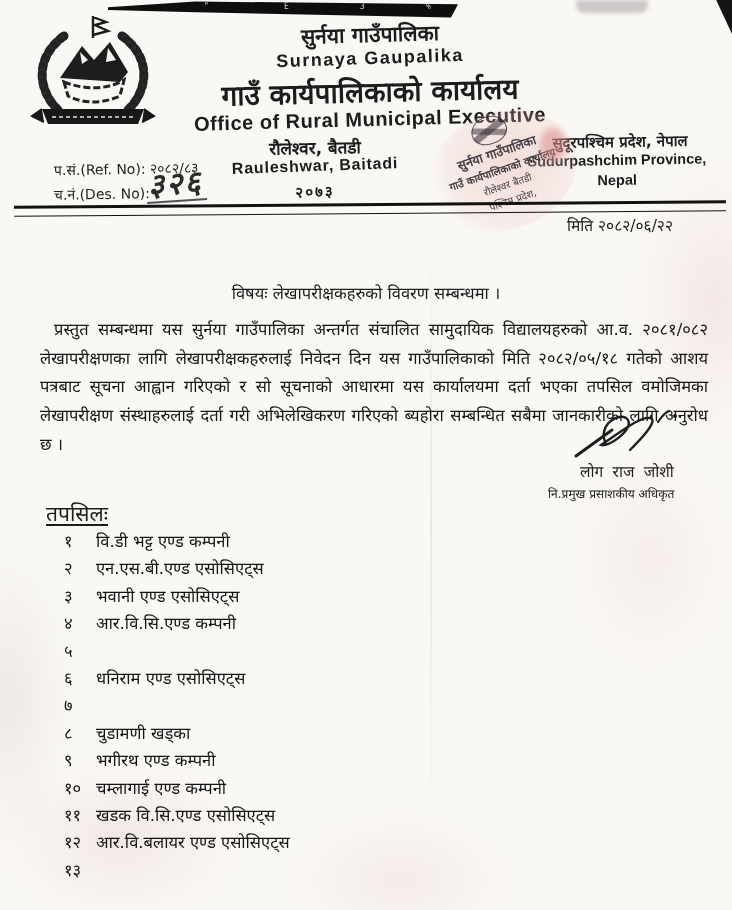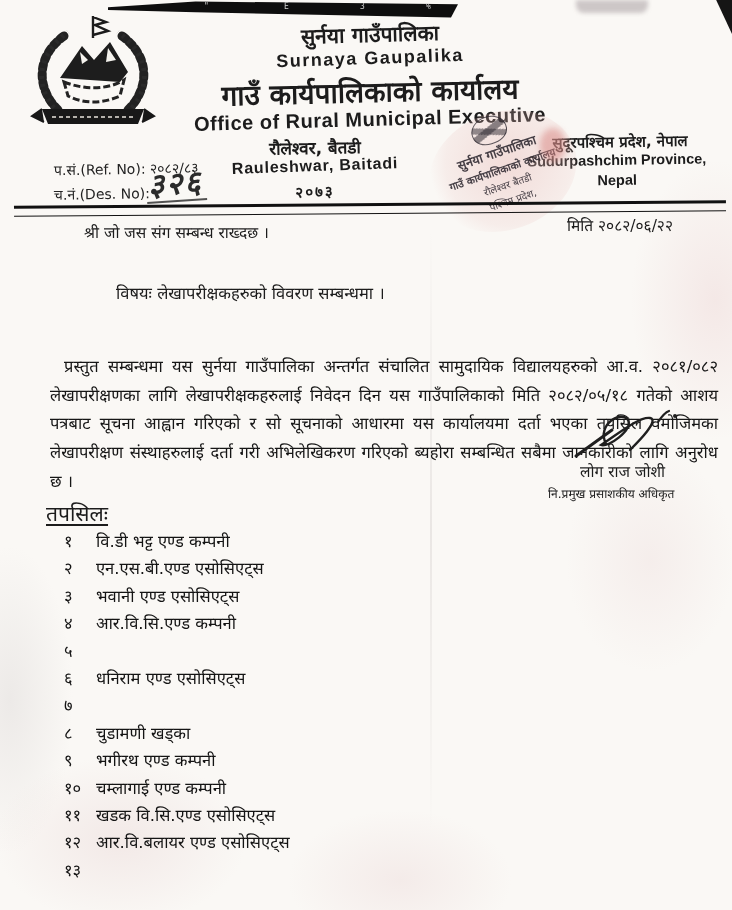--- a/index.html
+++ b/index.html
@@ -70,28 +70,28 @@
   .stamp .s3{font-size:10px;margin-top:2px;}
   .stamp .s4{font-size:10px;margin-top:2px;}
   .red-blob{left:540px;top:128px;width:26px;height:34px;background:rgba(216,130,125,.5);border-radius:50%;filter:blur(3px);}
   
   .rule{
     left:14px;top:203px;width:712px;height:7px;transform:rotate(-.45deg);
     border-top:3px solid #111;border-bottom:1.8px solid #111;
   }
   .date{left:530px;top:214px;width:180px;font-size:15.5px;text-align:center;}
   .addressee{left:84px;top:221px;font-size:15.5px;}
-  .subject{left:116px;top:281px;width:500px;font-size:16.5px;}
+  .subject{left:116px;top:281px;width:500px;text-align:center;font-size:16.5px;}
   .body-par{
-    left:50px;top:316px;width:668px;font-size:16.5px;line-height:1.74;
-    text-align:justify;text-indent:14px;color:#161616;margin-top:37px;
+    left:40px;top:316px;width:668px;font-size:16.5px;line-height:1.74;
+    text-align:justify;text-indent:14px;color:#161616;
   }
   
   .sig-svg{left:572px;top:408px;}
-  .sig-name{left:580px;top:460px;font-size:15.5px;}
+  .sig-name{left:580px;top:460px;font-size:15.5px;font-family:Liberation Mono, monospace;}
   .sig-title{left:548px;top:485px;font-size:12px;}
   
   .tapasil{left:46px;top:499px;font-size:21px;text-decoration:underline;text-underline-offset:3px;}
   .aud-list{left:64px;top:529px;width:420px;}
   .aud-row{display:flex;align-items:baseline;height:27.4px;font-size:16.5px;color:#141414;}
   .aud-no{width:32px;flex:none;}
   .aud-name{flex:1;}
   
   .crease{left:430px;top:230px;width:2px;height:600px;background:linear-gradient(#0000, rgba(160,150,150,.18), #0000);}
 </style>
@@ -150,21 +150,20 @@
     <div class="s1">सुर्नया गाउँपालिका</div>
     <div class="s2">गाउँ कार्यपालिकाको कार्यालय</div>
     <div class="s3">रौलेश्वर बैतडी</div>
     <div class="s4">पश्चिम प्रदेश,</div>
   </div>
   <div class="abs red-blob"></div>
 
   <div class="abs rule"></div>
 
   <div class="abs date">मिति २०८२/०६/२२</div>
-  <div class="abs addressee">श्री जो जस संग सम्बन्ध राख्दछ ।</div>
 
   <div class="abs subject">विषयः लेखापरीक्षकहरुको विवरण सम्बन्धमा ।</div>
 
   <div class="abs body-par">प्रस्तुत सम्बन्धमा यस सुर्नया गाउँपालिका अन्तर्गत संचालित सामुदायिक विद्यालयहरुको आ.व. २०८१/०८२ लेखापरीक्षणका लागि लेखापरीक्षकहरुलाई निवेदन दिन यस गाउँपालिकाको मिति २०८२/०५/१८ गतेको आशय पत्रबाट सूचना आह्वान गरिएको र सो सूचनाको आधारमा यस कार्यालयमा दर्ता भएका तपसिल वमोजिमका लेखापरीक्षण संस्थाहरुलाई दर्ता गरी अभिलेखिकरण गरिएको ब्यहोरा सम्बन्धित सबैमा जानकारीको लागि अनुरोध छ ।</div>
 
   <svg class="abs sig-svg" width="112" height="56" viewBox="0 0 112 56">
     <path d="M4,48 L40,22" stroke="#1f1f1f" stroke-width="3" fill="none" stroke-linecap="round"></path>
     <path d="M34,36 C24,16 50,2 56,12 C61,22 36,40 29,37 C46,26 68,8 78,10 C88,12 66,34 58,42" stroke="#1f1f1f" stroke-width="2.4" fill="none" stroke-linecap="round"></path>
     <path d="M86,14 C90,8 94,4 97,3" stroke="#1f1f1f" stroke-width="2.2" fill="none" stroke-linecap="round"></path>
     <circle cx="103" cy="8" r="2" fill="#1f1f1f"></circle>

